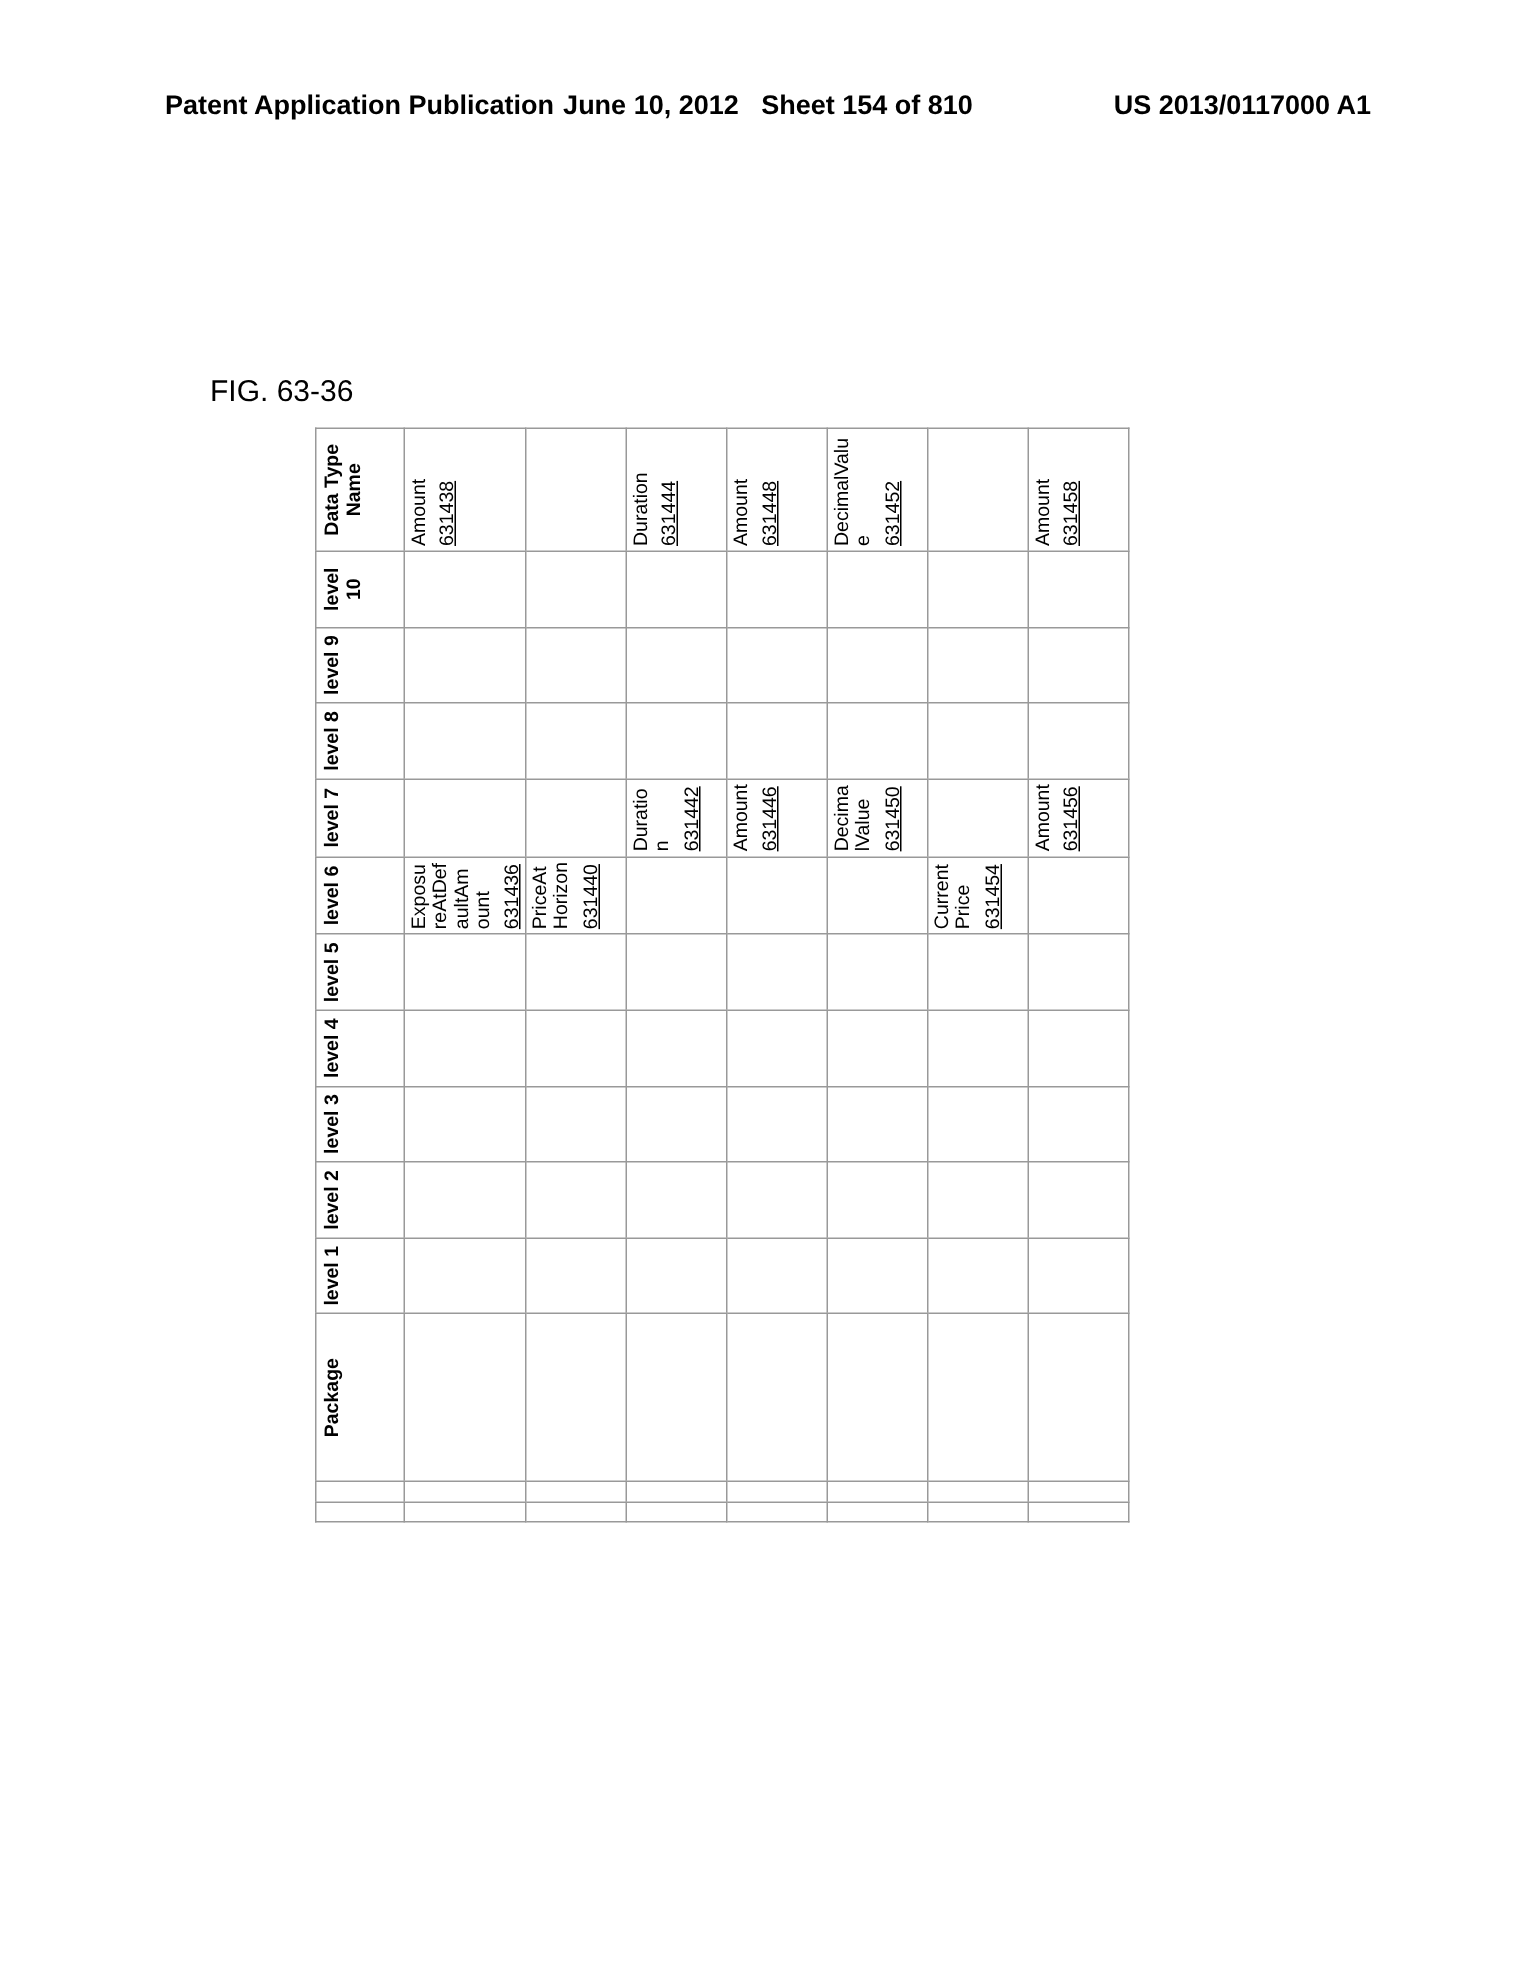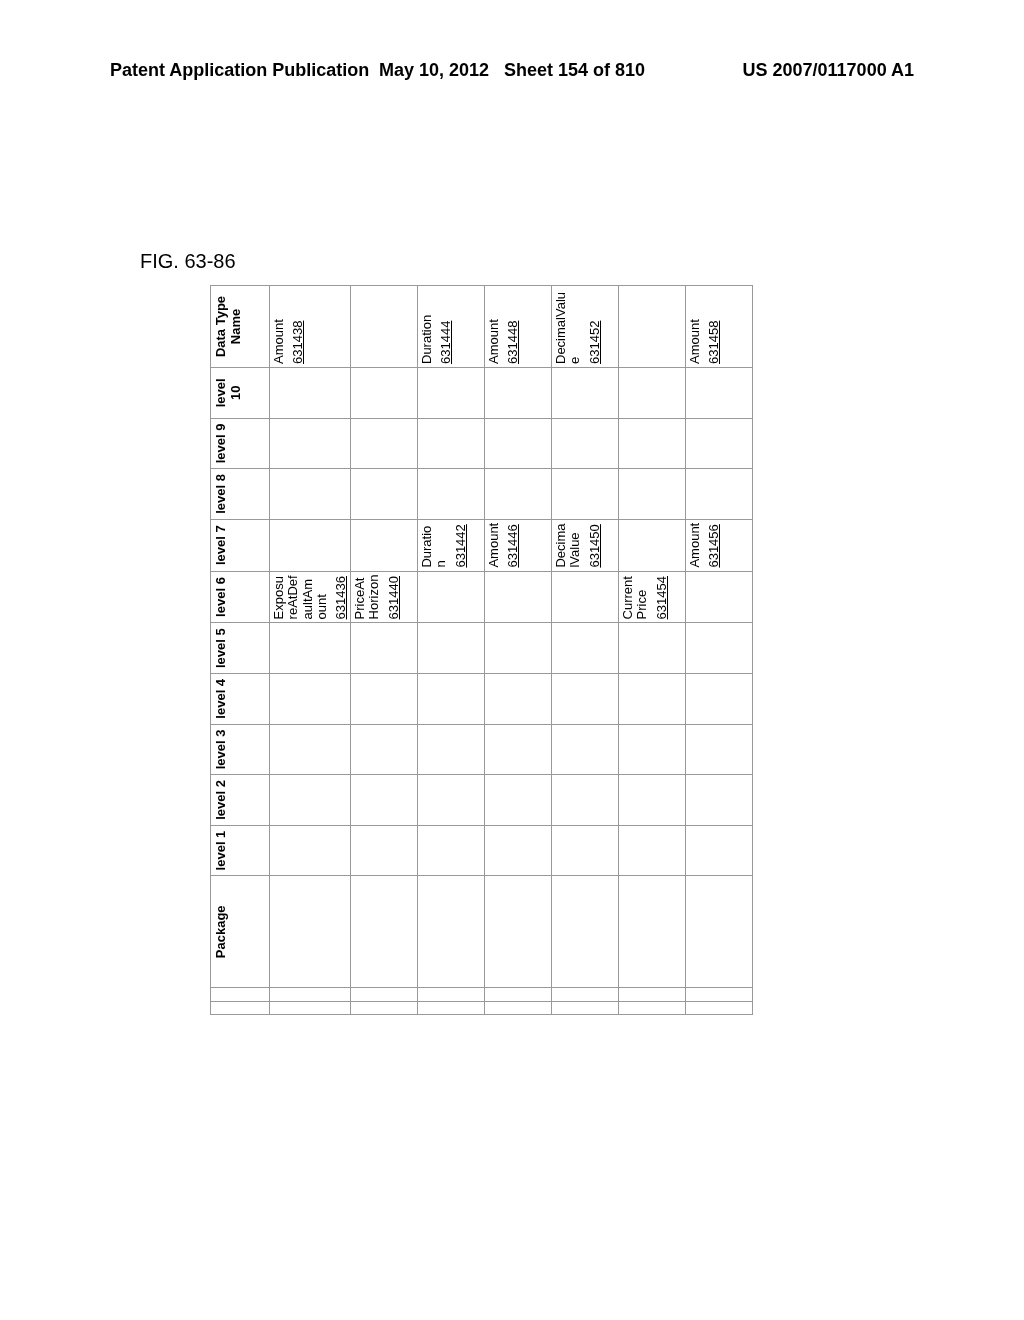--- a/index.html
+++ b/index.html
@@ -50,27 +50,27 @@
   
   .tbl col.stub { width: 14px; }
 </style>
 </head>
 <body>
 <div class="page">
 
 <div class="hdr">
   <span class="left">Patent Application Publication</span>
   <span class="mid">
-    <span>May 10, 2012</span>&nbsp;&nbsp;
+    <span>June 10, 2012</span>&nbsp;&nbsp;
     <span>Sheet 154 of 810</span>
   </span>
-  <span class="right">US 2007/0117000 A1</span>
+  <span class="right">US 2013/0117000 A1</span>
 </div>
 
-<div class="figlabel">FIG. 63-86</div>
+<div class="figlabel">FIG. 63-36</div>
 
 <div class="tblwrap">
 <table class="tbl">
   <colgroup>
     <col class="stub">
           <col class="stub">
     <col>
     <col>
           <col>
           <col>

